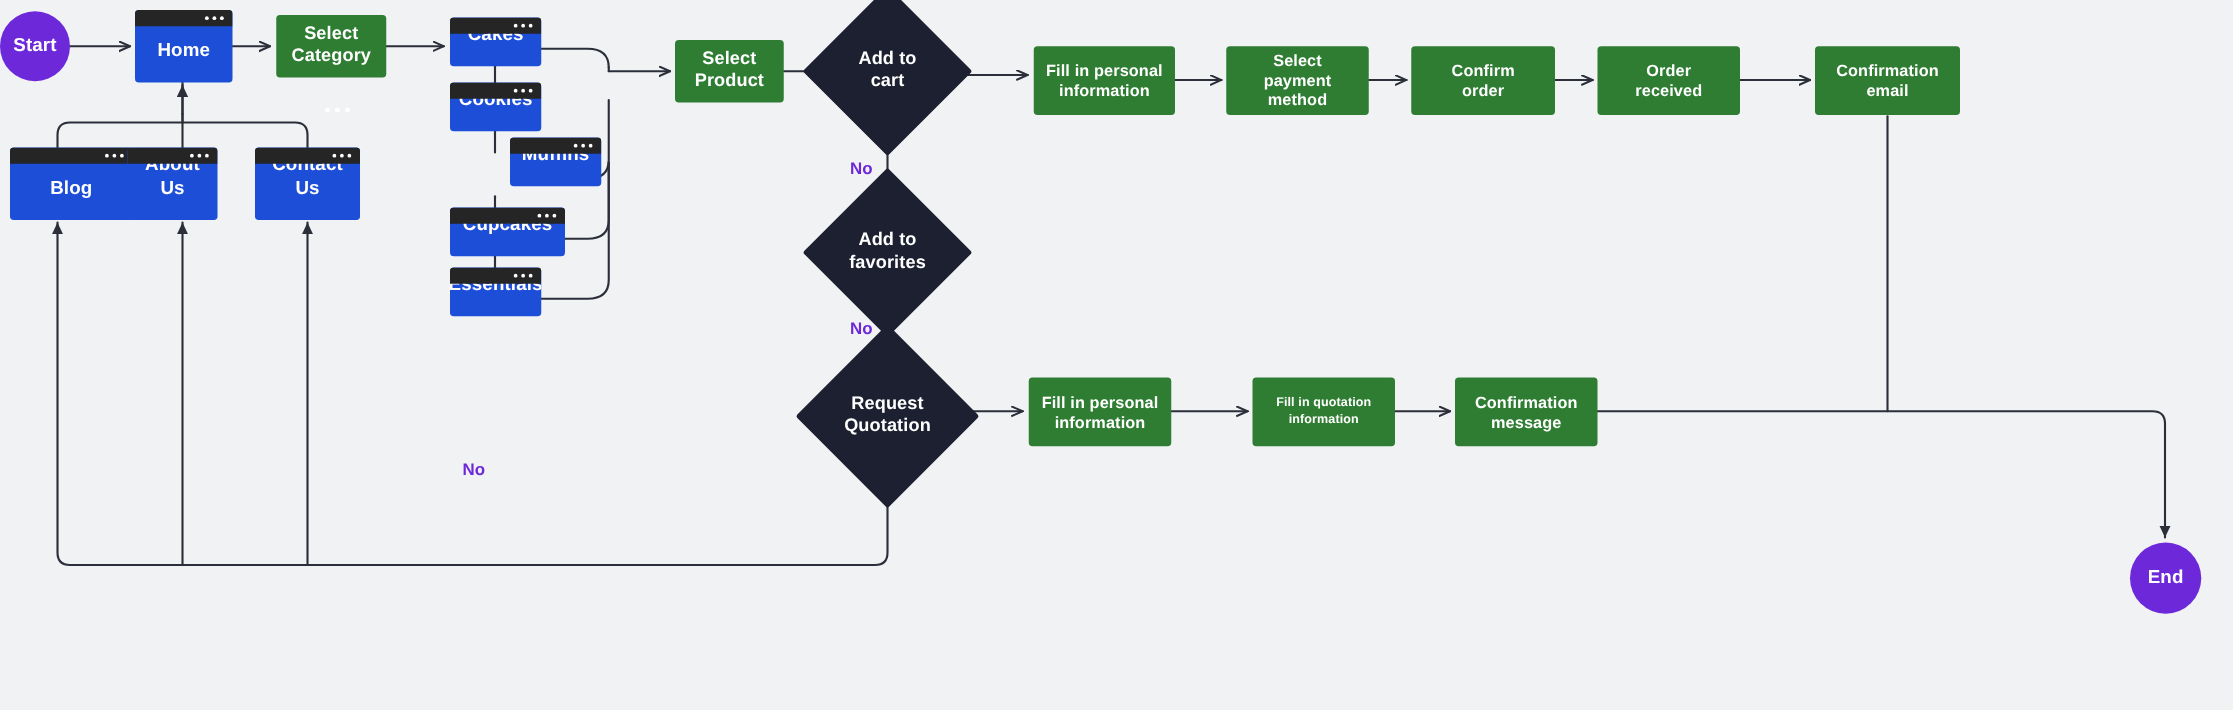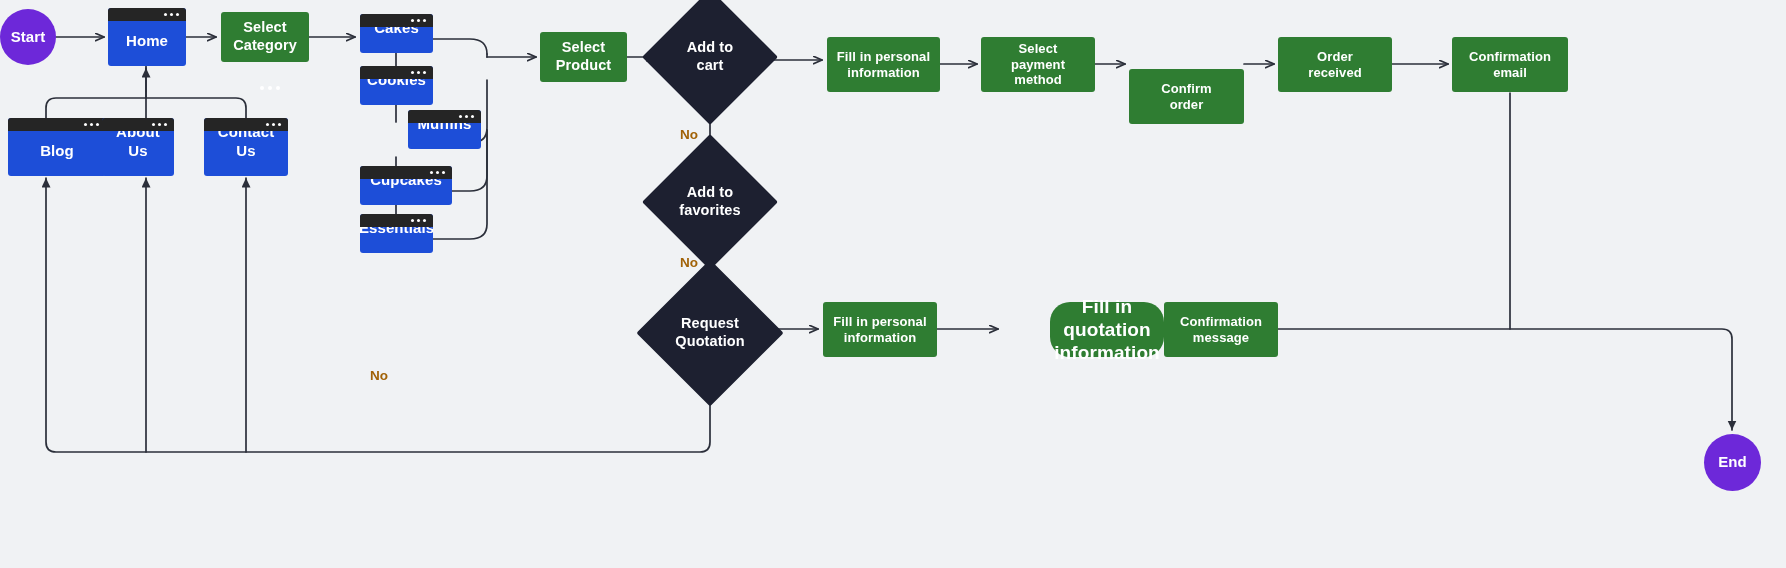--- a/index.html
+++ b/index.html
@@ -29,21 +29,21 @@
   .win .bar i{display:block;width:3px;height:3px;border-radius:50%;background:#ffffff;}
   .win .wlabel{width:100%;display:flex;align-items:center;justify-content:center;
                flex:1;padding-top:13px;font-size:15px;}
 
   
   .decision{background:transparent;}
   .decision .dia{position:absolute;inset:0;background:#1d2030;
                  transform:rotate(45deg);border-radius:2px;}
   .decision .dlabel{position:relative;z-index:2;width:100%;font-size:14.5px;}
 
-  .edge-label{position:absolute;color:#a16207;font-weight:bold;font-size:13.5px;
+  .edge-label{position:absolute;color:#6d28d9;font-weight:bold;font-size:13.5px;
               font-family:"Liberation Sans",sans-serif;}
 
   .stray-dots{position:absolute;display:flex;gap:4px;}
   .stray-dots i{display:block;width:4px;height:4px;border-radius:50%;background:#ffffff;}
 </style>
 </head>
 <body>
 
 <div id="stage">
 
@@ -234,41 +234,41 @@
   <div class="node process" style="left:827px;top:37px;width:113px;height:55px;flex-direction:column;font-size:13px;">
     <span>Fill in personal</span>
     <span>information</span>
   </div>
 
   <div class="node process" style="left:981px;top:37px;width:114px;height:55px;flex-direction:column;font-size:13px;">
     <span>Select</span>
     <span>payment method</span>
   </div>
 
-  <div class="node process" style="left:1129px;top:37px;width:115px;height:55px;flex-direction:column;font-size:13px;margin-top:32px;">
+  <div class="node process" style="left:1129px;top:37px;width:115px;height:55px;flex-direction:column;font-size:13px;">
     <span>Confirm</span>
     <span>order</span>
   </div>
 
   <div class="node process" style="left:1278px;top:37px;width:114px;height:55px;flex-direction:column;font-size:13px;">
     <span>Order</span>
     <span>received</span>
   </div>
 
   <div class="node process" style="left:1452px;top:37px;width:116px;height:55px;flex-direction:column;font-size:13px;">
     <span>Confirmation</span>
     <span>email</span>
   </div>
 
   <div class="node process" style="left:823px;top:302px;width:114px;height:55px;flex-direction:column;font-size:13px;">
     <span>Fill in personal</span>
     <span>information</span>
   </div>
 
-  <div class="node process" style="left:1050px;top:302px;width:114px;height:55px;flex-direction:column;font-size:19px;border-radius:20px;">
+  <div class="node process" style="left:1002px;top:302px;width:114px;height:55px;flex-direction:column;font-size:10px;">
     <span>Fill in quotation</span>
     <span>information</span>
   </div>
 
   <div class="node process" style="left:1164px;top:302px;width:114px;height:55px;flex-direction:column;font-size:13px;">
     <span>Confirmation</span>
     <span>message</span>
   </div>
 
   <div class="node terminal" style="left:1704px;top:434px;width:57px;height:57px;">

